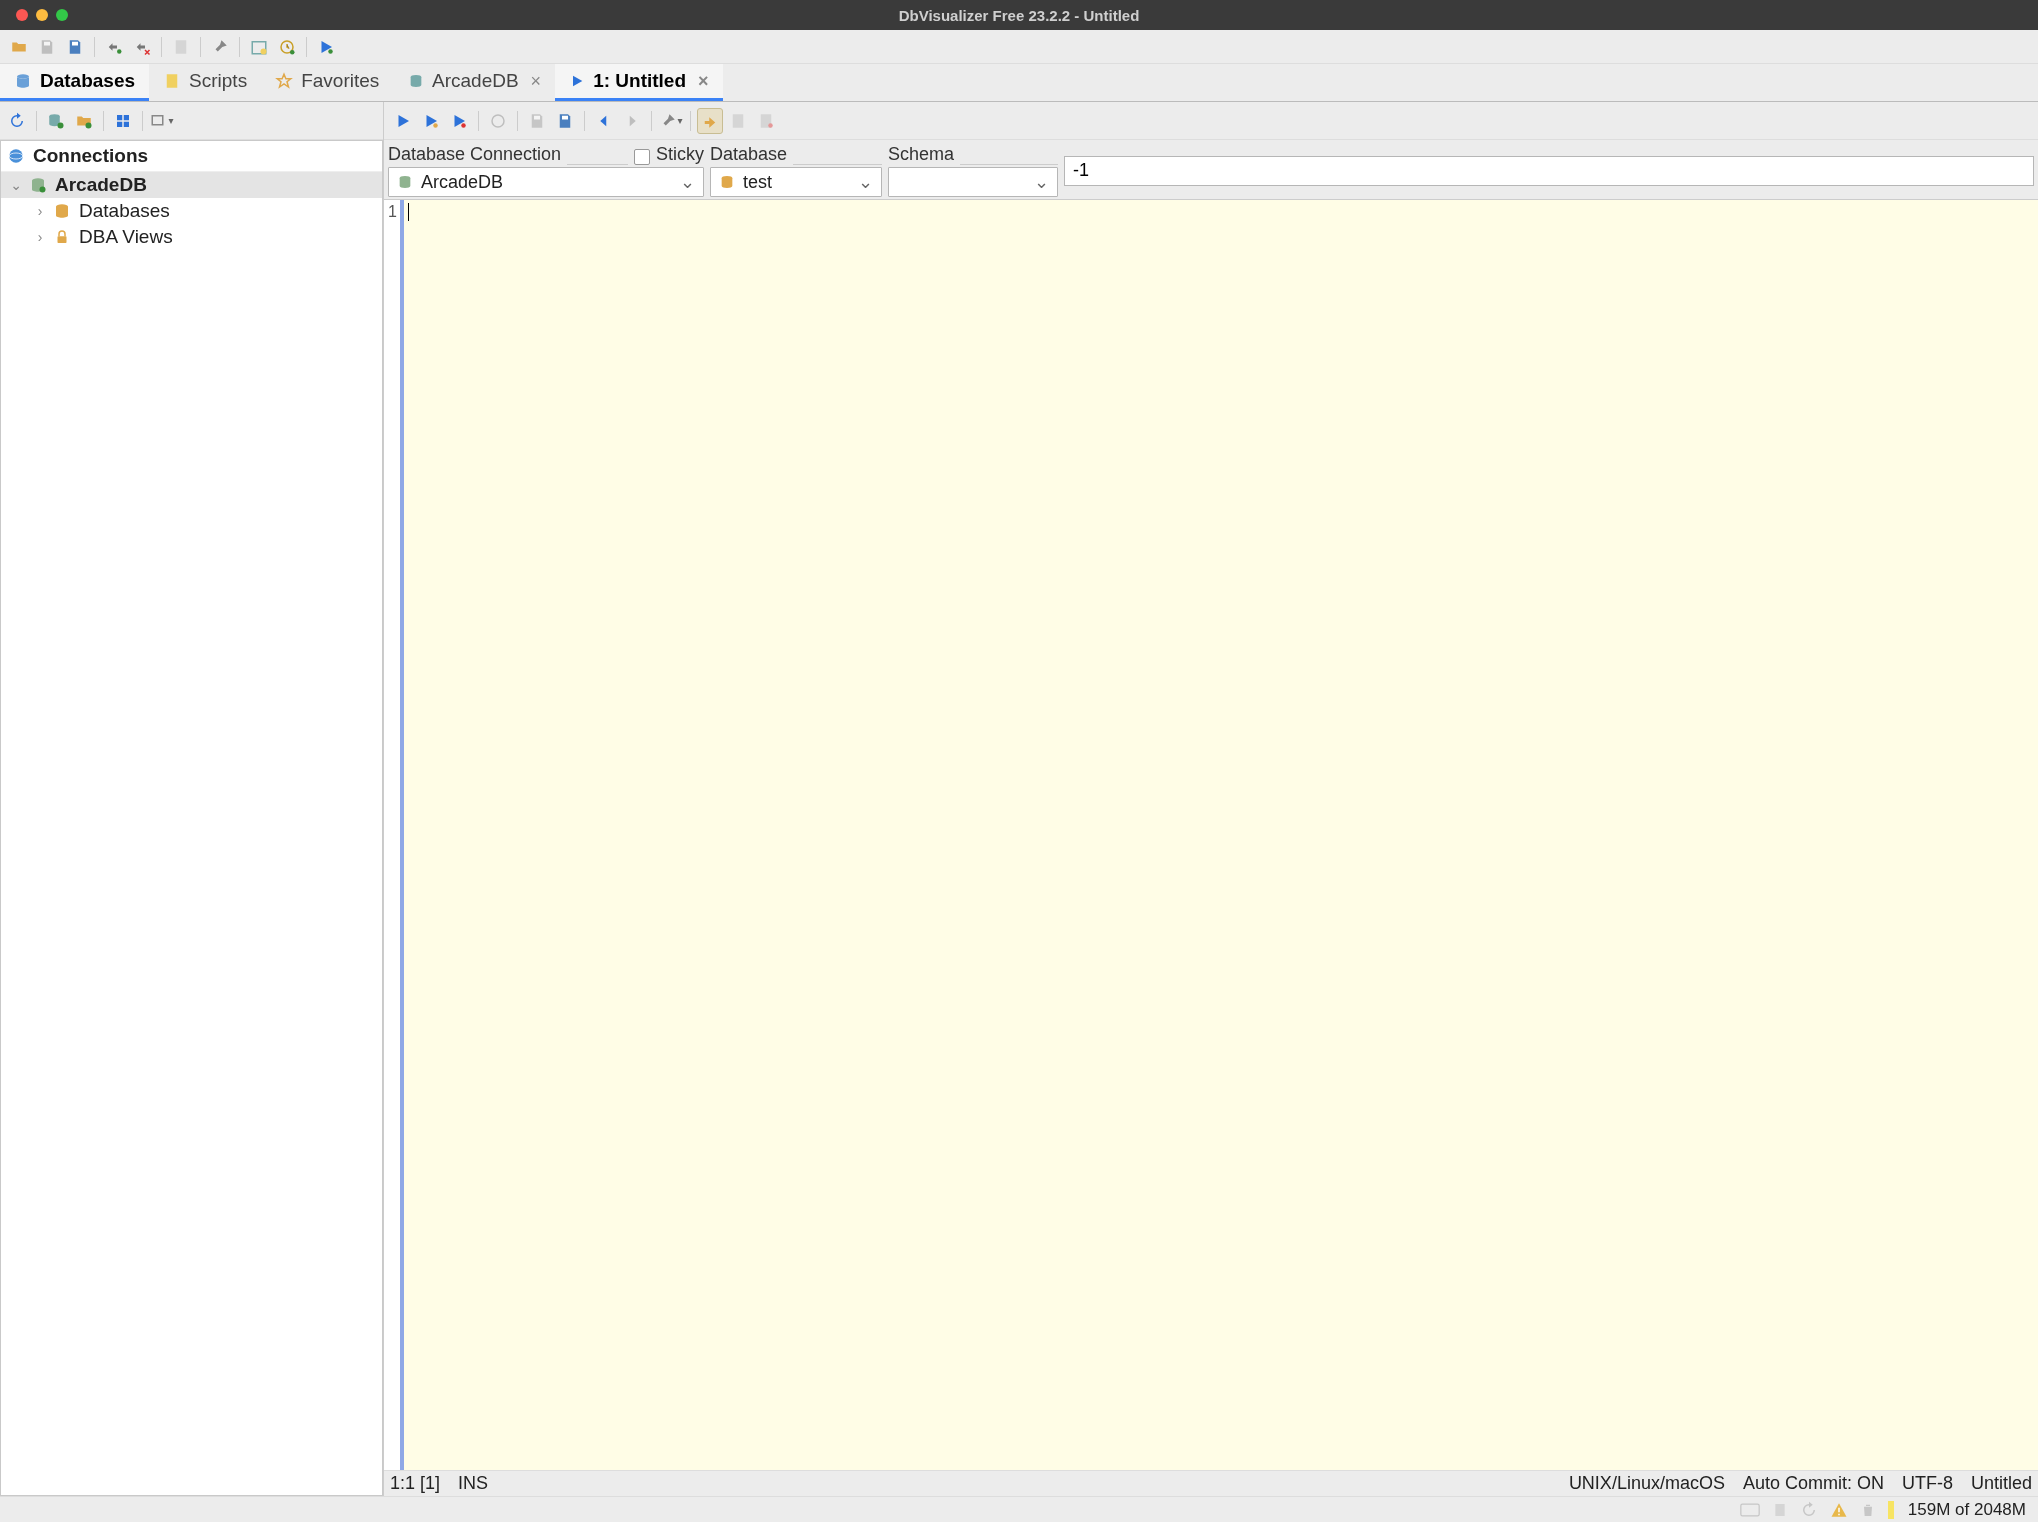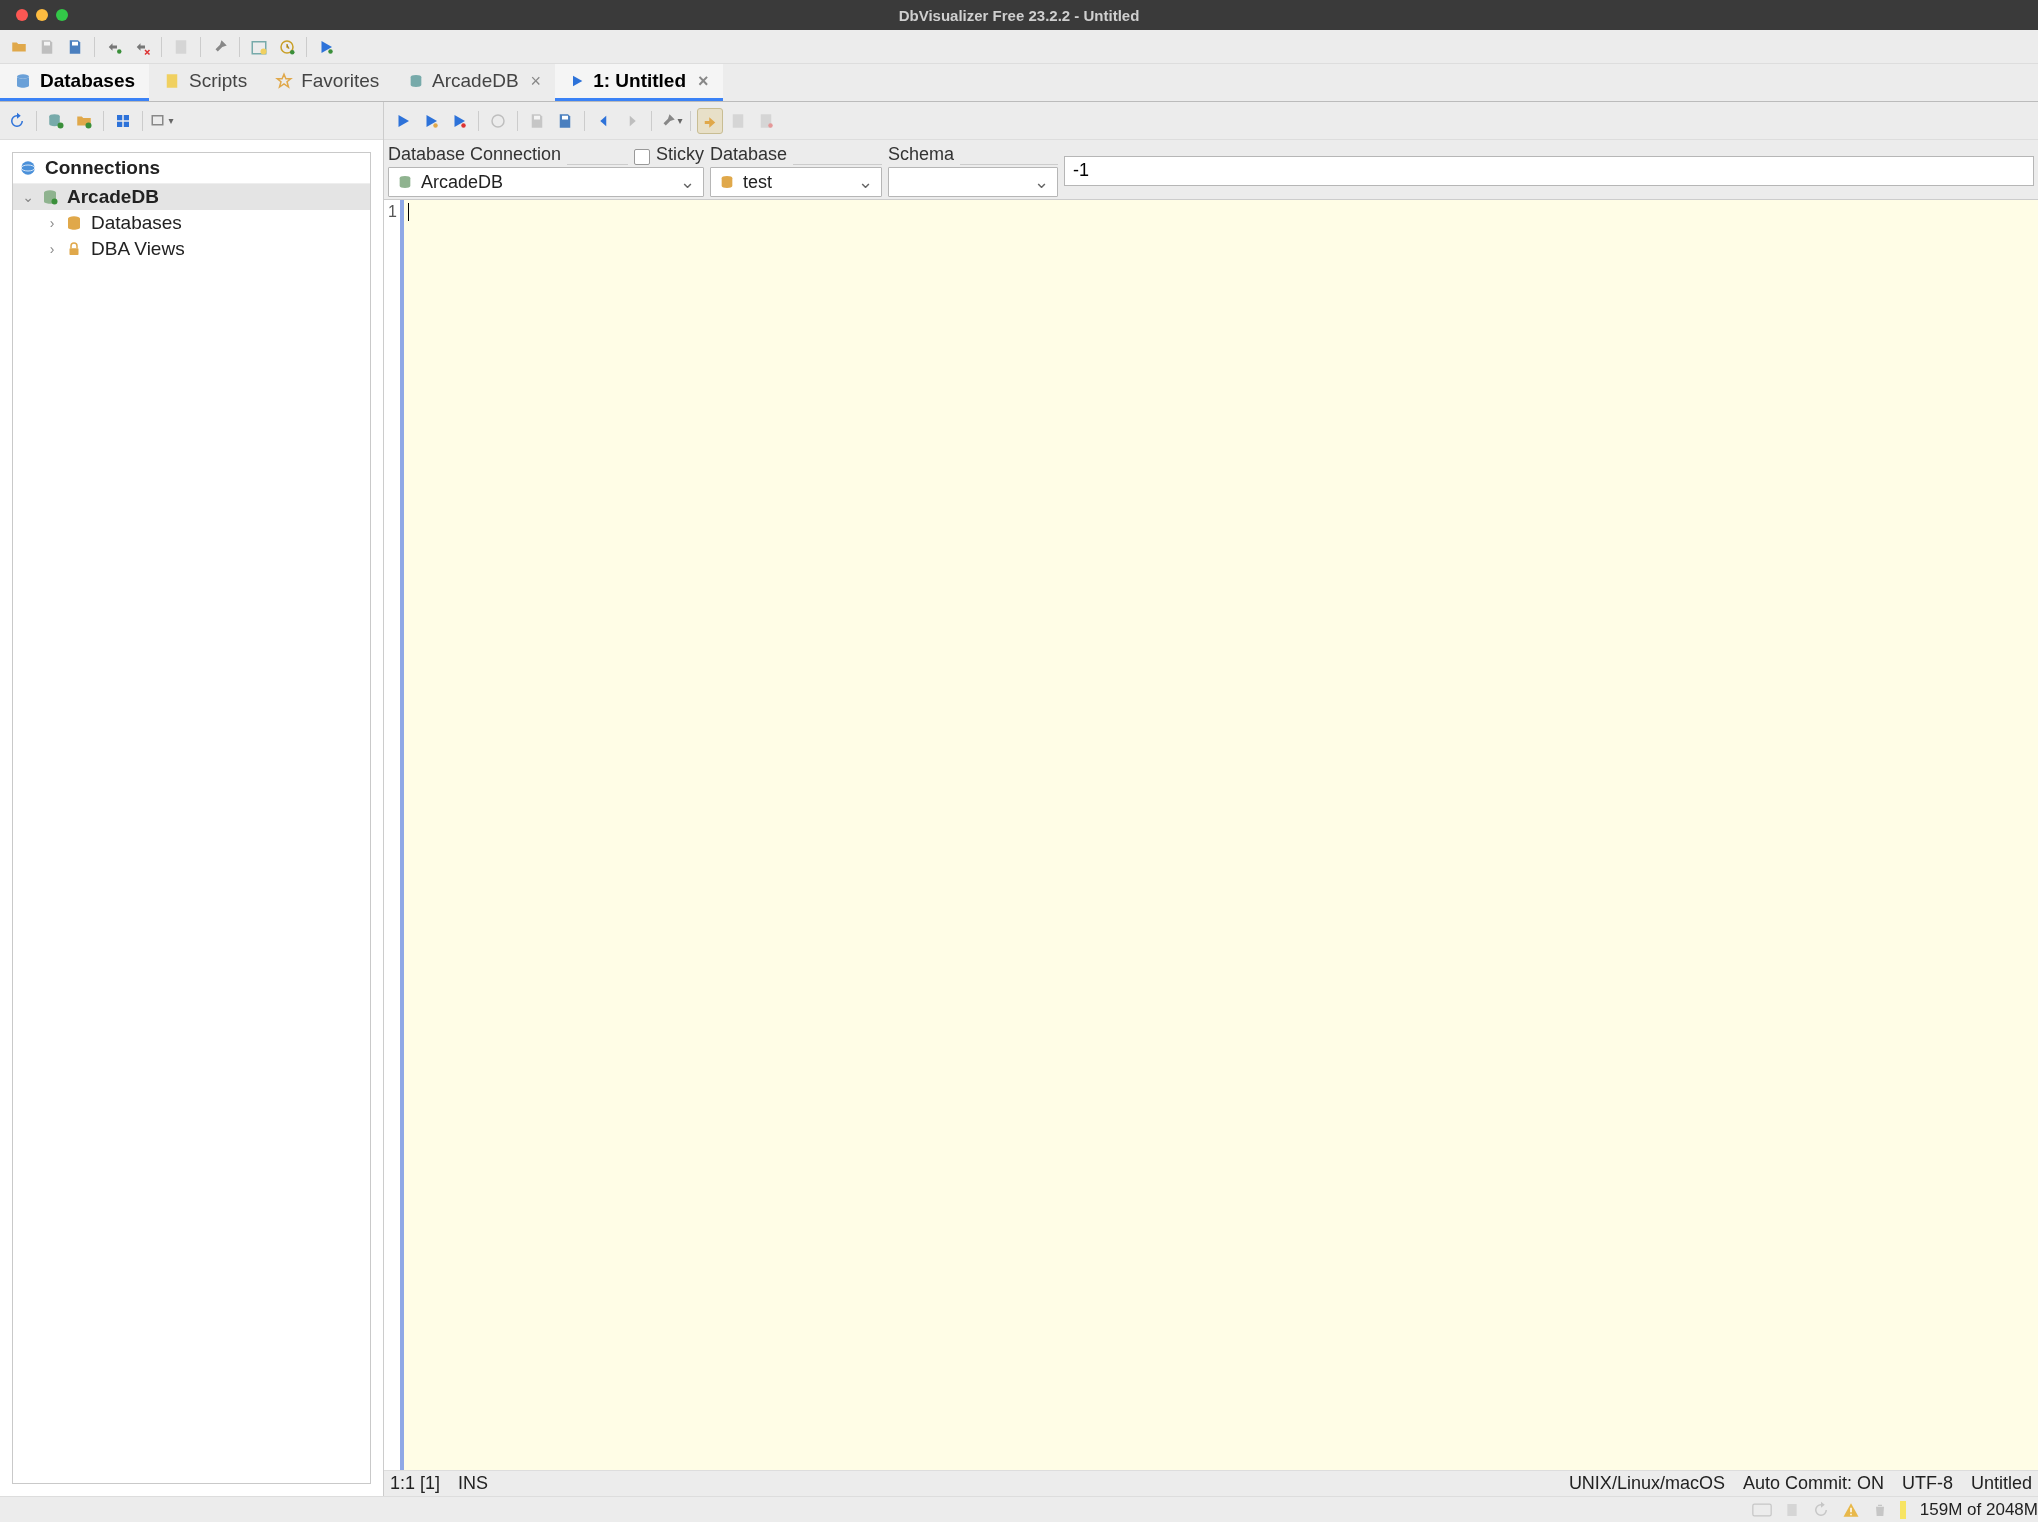--- a/index.html
+++ b/index.html
@@ -26,21 +26,21 @@
   .left-tabs { display: flex; width: 384px; }
   .right-tabs { display: flex; flex: 1; padding-left: 10px; }
   .nav-tab { display: flex; align-items: center; gap: 8px; padding: 0 14px; font-size: 19px; color: #444; border-bottom: 3px solid transparent; }
   .nav-tab.active { font-weight: 700; color: #000; border-bottom-color: #3b82f6; background: #f5f5f5; }
   .nav-tab .close { font-size: 18px; color: #888; margin-left: 4px; }
 
   
   .body { flex: 1; display: flex; min-height: 0; }
   .left-pane { width: 384px; background: #fff; display: flex; flex-direction: column; border-right: 1px solid #ccc; }
   .left-toolbar { height: 38px; background: #ececec; border-bottom: 1px solid #ddd; display: flex; align-items: center; padding: 0 4px; gap: 2px;}
-  .tree { flex: 1; overflow: auto; background: #fff; border: 1px solid #c9c9c9; margin: 12px; }
+  .tree { flex: 1; overflow: auto; background: #fff; border: 1px solid #c9c9c9; margin: 0; }
   .tree-hdr { display: flex; align-items: center; gap: 8px; padding: 4px 6px; font-weight: 700; border-bottom: 1px solid #eee;}
   .tree-row { display: flex; align-items: center; gap: 8px; padding: 2px 6px; font-size: 19px; }
   .tree-row.sel { background: #e4e4e4; }
   .caret { width: 10px; display:inline-flex; justify-content:center; color:#888; font-size:14px;}
 
   
   .right-pane { flex: 1; display: flex; flex-direction: column; min-width: 0; }
   .editor-toolbar { height: 38px; background: #ececec; border-bottom: 1px solid #ddd; display: flex; align-items: center; padding: 0 6px; gap: 2px;}
   .connection-row { display: flex; align-items: center; gap: 6px; padding: 4px 4px 2px 4px; background: #ececec;}
   .field-group { display: flex; flex-direction: column; gap: 2px; }
@@ -53,21 +53,21 @@
 
   
   .editor-wrap { flex:1; display:flex; background:#fff; border-top:1px solid #ccc; min-height:0;}
   .gutter { width: 20px; background: #fff; text-align: right; padding: 2px 3px 0 0; color:#555; font-family: Menlo, monospace; font-size:16px; border-right:4px solid #8fa8e6;}
   .code { flex:1; background: #fffde6; font-family: Menlo, monospace; font-size:16px; padding:2px 4px; position:relative;}
   .cursor { display:inline-block; width:1px; height:18px; background:#000; vertical-align:text-bottom;}
 
   
   .status1 { height: 26px; background:#ececec; display:flex; align-items:center; padding: 0 6px; font-size:18px; gap:18px; border-top:1px solid #ddd;justify-content:flex-end;}
   .status1 .spacer { flex:1; }
-  .status2 { height: 26px; background:#ececec; display:flex; align-items:center; justify-content:flex-end; padding: 0 0; font-size:17px; gap:12px; border-top:1px solid #ddd;}
+  .status2 { height: 26px; background:#ececec; display:flex; align-items:center; justify-content:flex-end; padding: 0 12px; font-size:17px; gap:12px; border-top:1px solid #ddd;}
   .mem-bar { width:6px; height:18px; background:#f7e463; margin-right:2px;}
   .dimmed { opacity:.45; }
   .ico { width:18px; height:18px; }
 </style>
 </head>
 <body>
 
 <div class="titlebar">
   <div class="traffic">
     <div class="dot red"></div>

